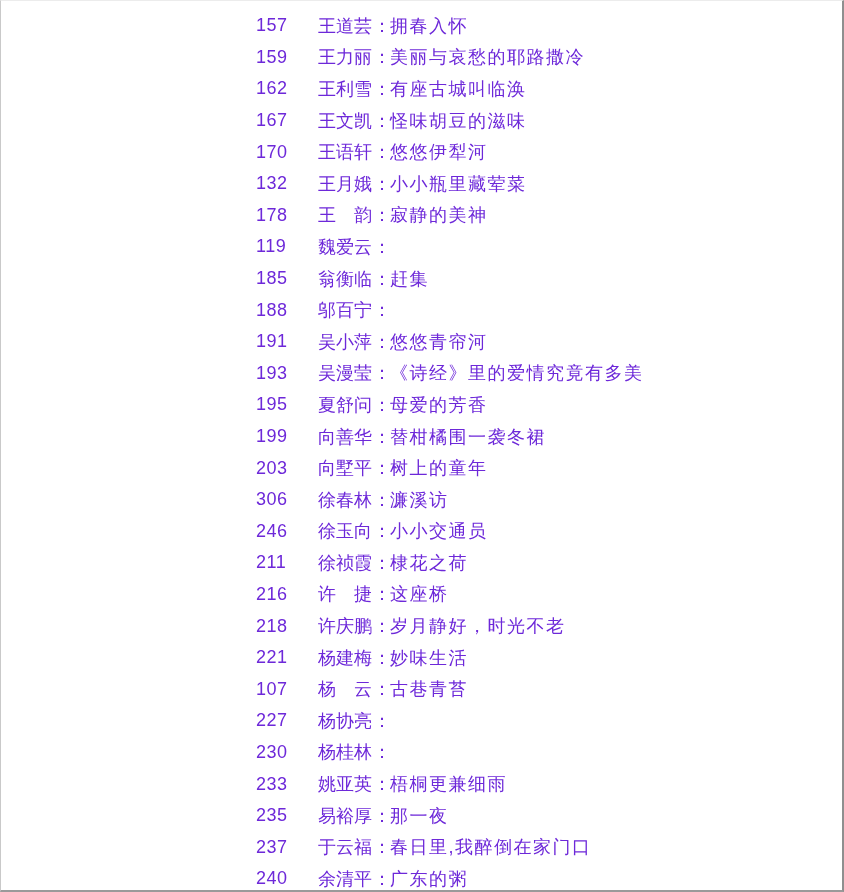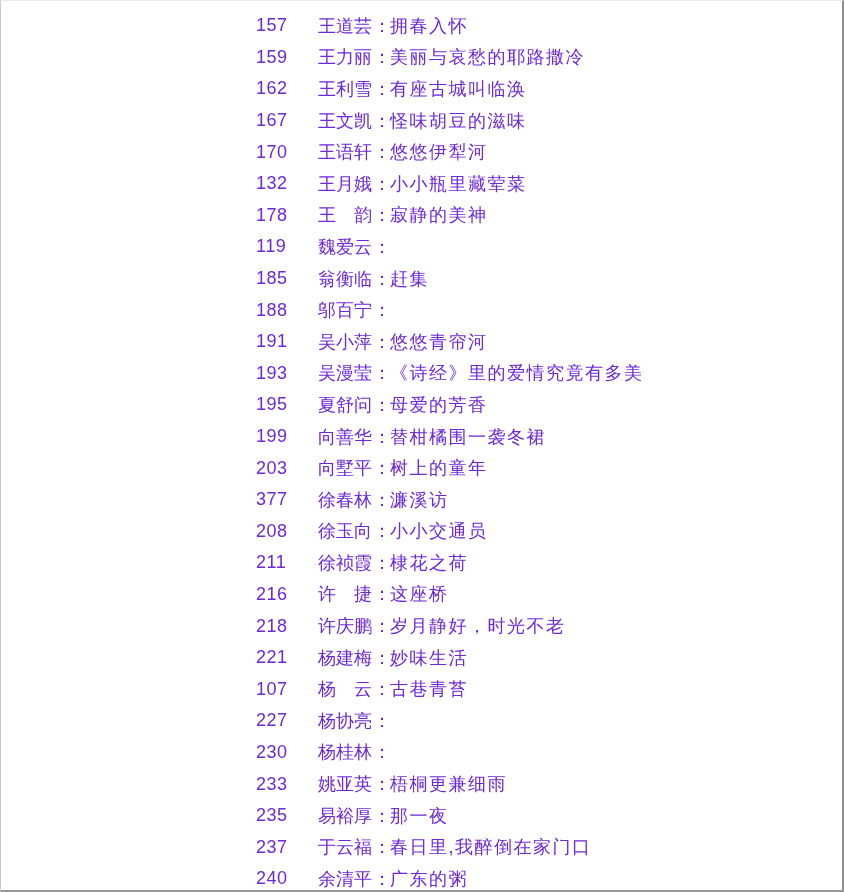--- a/index.html
+++ b/index.html
@@ -71,22 +71,22 @@
       <div class="row"><span class="num">132</span><span class="author">王月娥</span><span class="colon">：</span><span class="title">小小瓶里藏荤菜</span></div>
       <div class="row"><span class="num">178</span><span class="author">王　韵</span><span class="colon">：</span><span class="title">寂静的美神</span></div>
       <div class="row"><span class="num">119</span><span class="author">魏爱云</span><span class="colon">：</span></div>
       <div class="row"><span class="num">185</span><span class="author">翁衡临</span><span class="colon">：</span><span class="title">赶集</span></div>
       <div class="row"><span class="num">188</span><span class="author">邬百宁</span><span class="colon">：</span></div>
       <div class="row"><span class="num">191</span><span class="author">吴小萍</span><span class="colon">：</span><span class="title">悠悠青帘河</span></div>
       <div class="row"><span class="num">193</span><span class="author">吴漫莹</span><span class="colon">：</span><span class="title">《诗经》里的爱情究竟有多美</span></div>
       <div class="row"><span class="num">195</span><span class="author">夏舒问</span><span class="colon">：</span><span class="title">母爱的芳香</span></div>
       <div class="row"><span class="num">199</span><span class="author">向善华</span><span class="colon">：</span><span class="title">替柑橘围一袭冬裙</span></div>
       <div class="row"><span class="num">203</span><span class="author">向墅平</span><span class="colon">：</span><span class="title">树上的童年</span></div>
-      <div class="row"><span class="num">377</span><span class="author">徐春林</span><span class="colon">：</span><span class="title">濂溪访</span></div>
-      <div class="row"><span class="num">208</span><span class="author">徐玉向</span><span class="colon">：</span><span class="title">小小交通员</span></div>
+      <div class="row"><span class="num">306</span><span class="author">徐春林</span><span class="colon">：</span><span class="title">濂溪访</span></div>
+      <div class="row"><span class="num">246</span><span class="author">徐玉向</span><span class="colon">：</span><span class="title">小小交通员</span></div>
       <div class="row"><span class="num">211</span><span class="author">徐祯霞</span><span class="colon">：</span><span class="title">棣花之荷</span></div>
       <div class="row"><span class="num">216</span><span class="author">许　捷</span><span class="colon">：</span><span class="title">这座桥</span></div>
       <div class="row"><span class="num">218</span><span class="author">许庆鹏</span><span class="colon">：</span><span class="title">岁月静好，时光不老</span></div>
       <div class="row"><span class="num">221</span><span class="author">杨建梅</span><span class="colon">：</span><span class="title">妙味生活</span></div>
       <div class="row"><span class="num">107</span><span class="author">杨　云</span><span class="colon">：</span><span class="title">古巷青苔</span></div>
       <div class="row"><span class="num">227</span><span class="author">杨协亮</span><span class="colon">：</span></div>
       <div class="row"><span class="num">230</span><span class="author">杨桂林</span><span class="colon">：</span></div>
       <div class="row"><span class="num">233</span><span class="author">姚亚英</span><span class="colon">：</span><span class="title">梧桐更兼细雨</span></div>
       <div class="row"><span class="num">235</span><span class="author">易裕厚</span><span class="colon">：</span><span class="title">那一夜</span></div>
       <div class="row"><span class="num">237</span><span class="author">于云福</span><span class="colon">：</span><span class="title">春日里,我醉倒在家门口</span></div>

